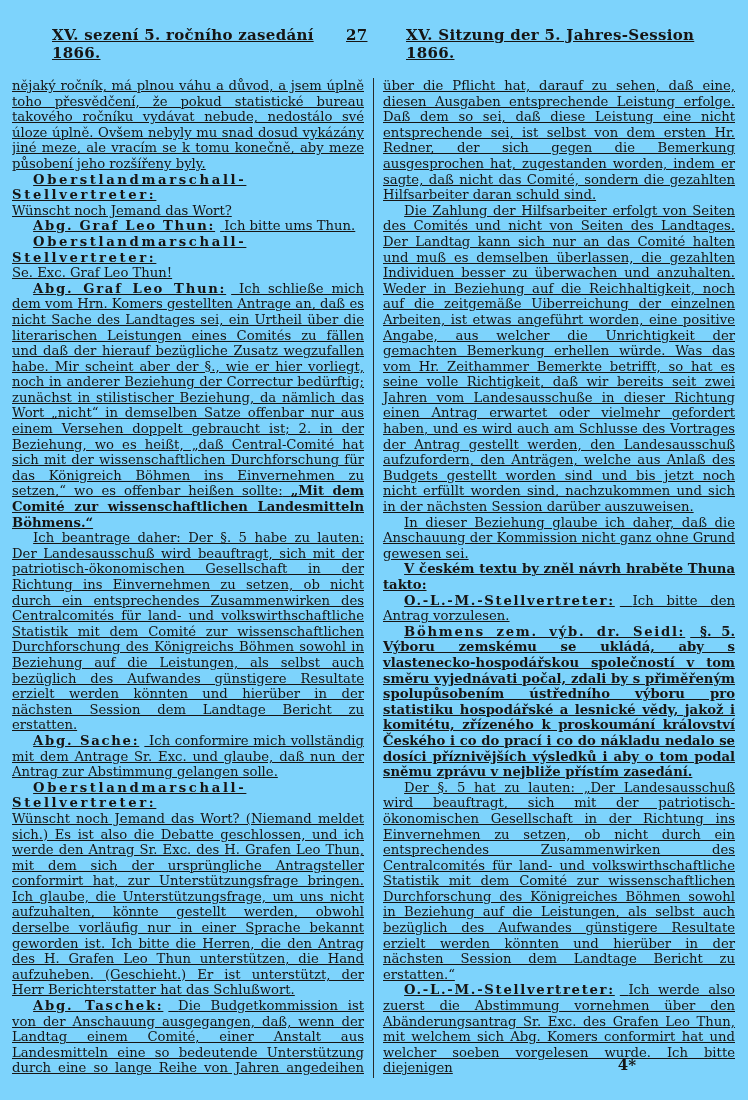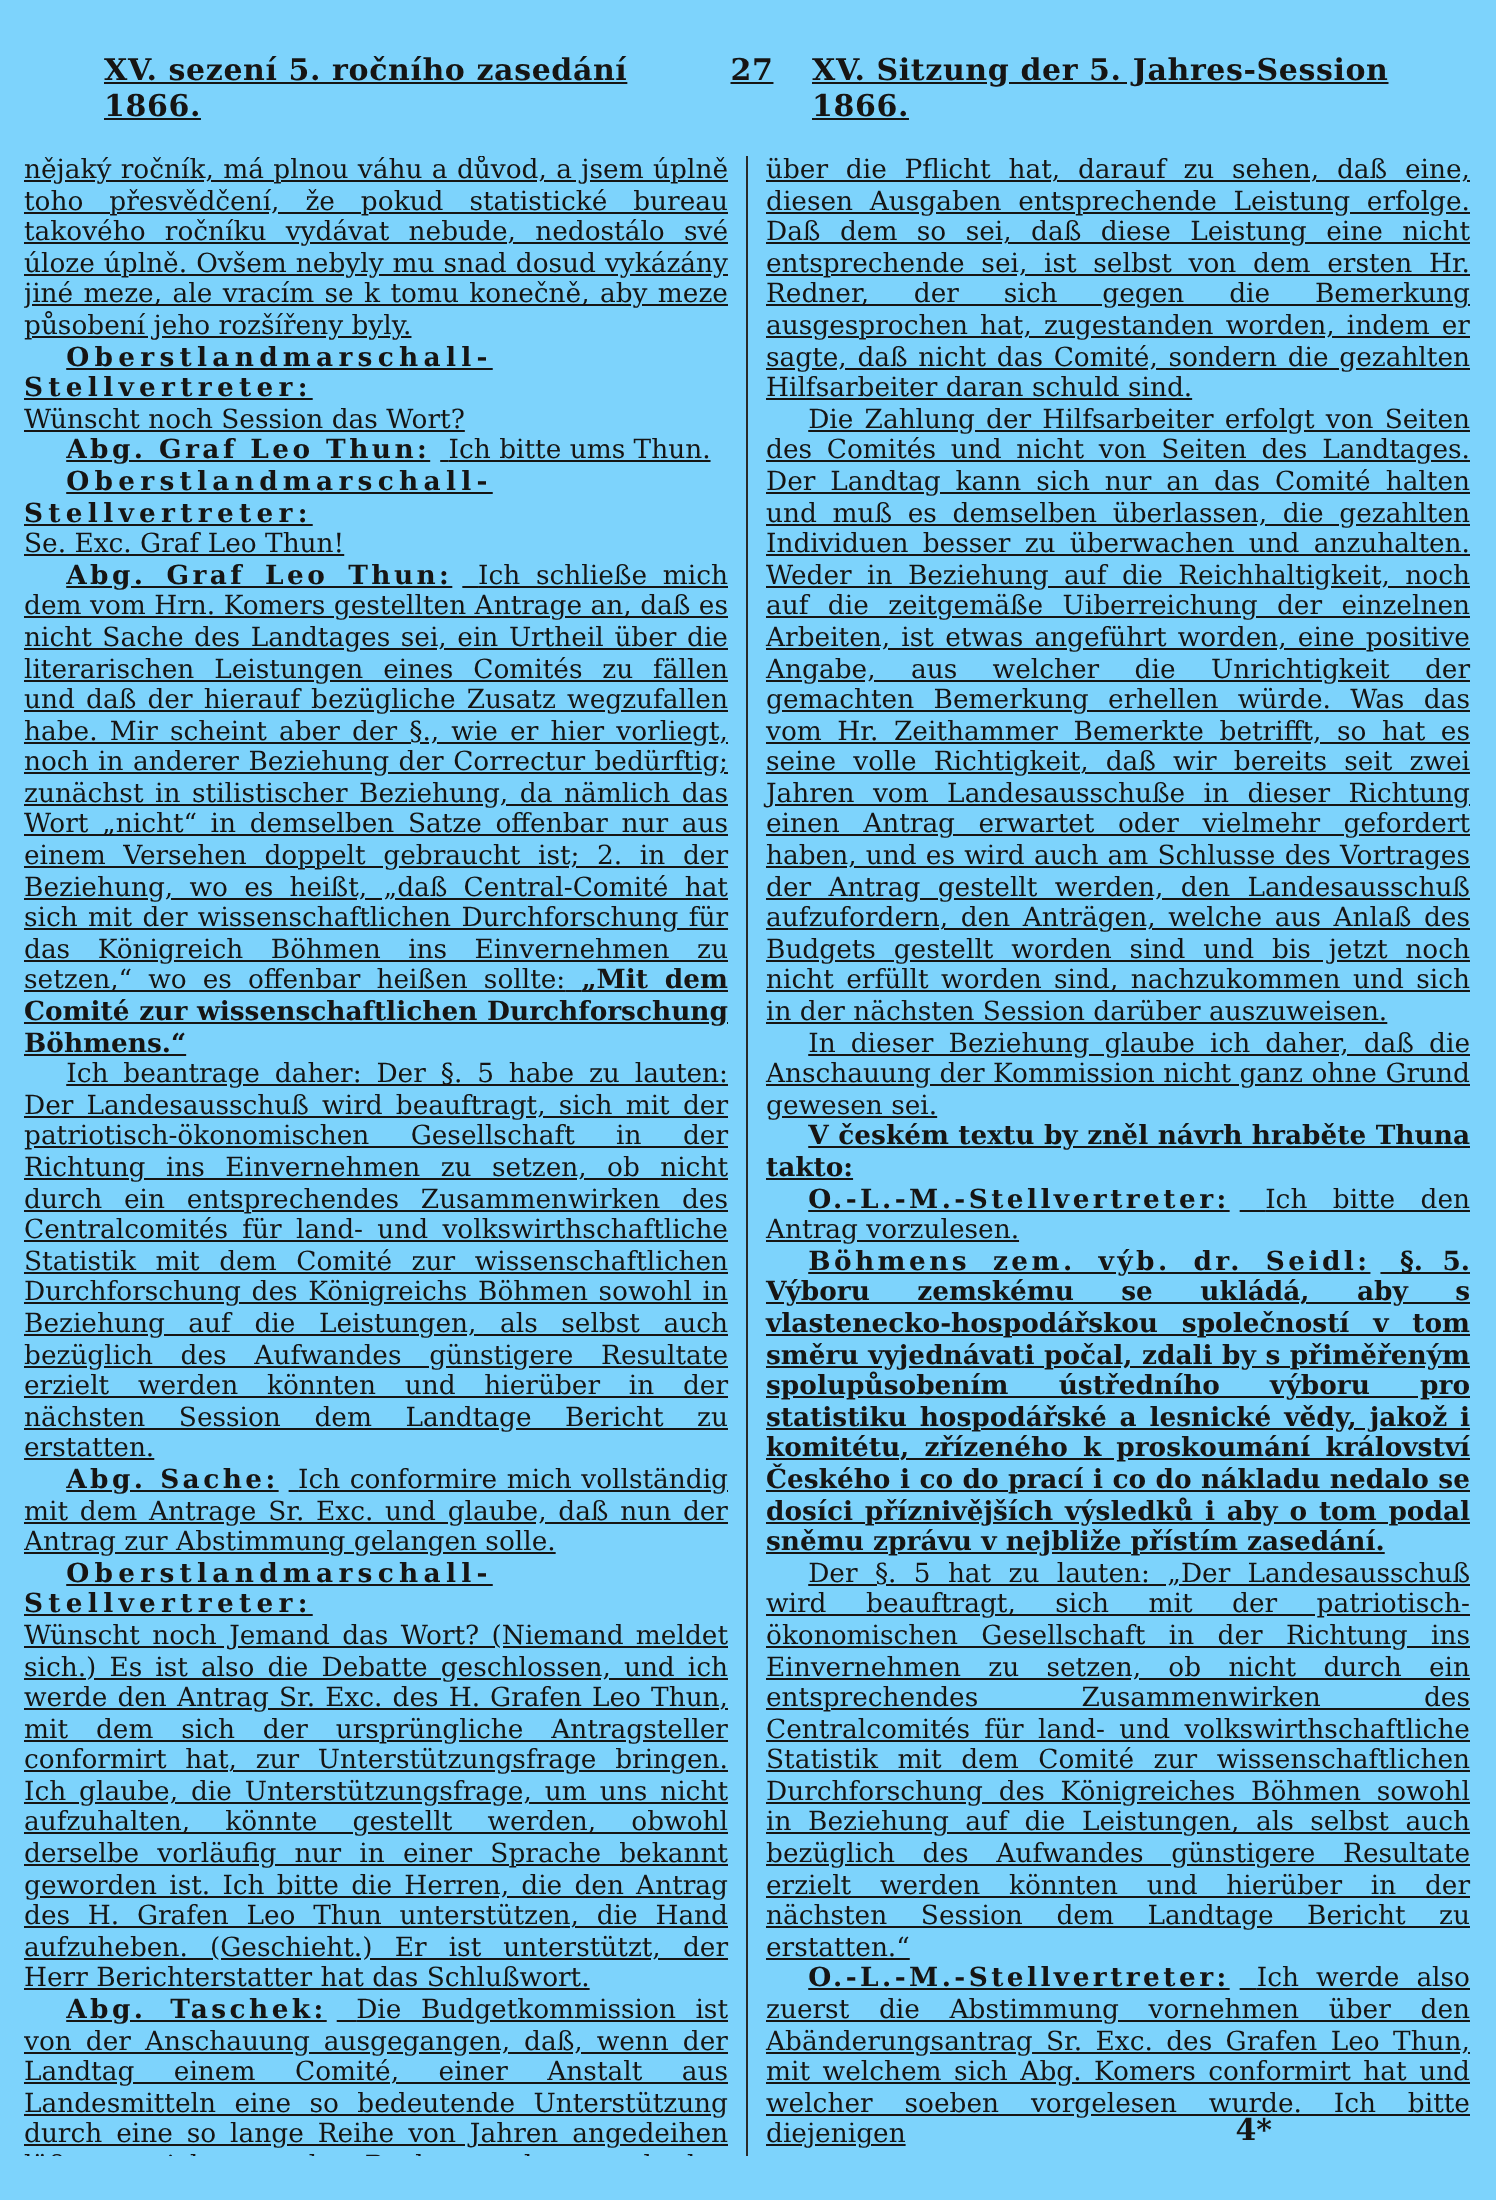--- a/index.html
+++ b/index.html
@@ -15,21 +15,21 @@
   }
   .header{
     display:flex;
     align-items:baseline;
     padding:26px 38px 0 52px;
     font-size:15px;
     font-weight:bold;
     letter-spacing:0.02em;
   }
   .header .h-left{flex:1;text-align:left;}
-  .header .h-num{width:60px;text-align:center;}
+  .header .h-num{width:60px;}
   .header .h-right{flex:1;text-align:left;padding-right:10px;}
   .columns{
     display:flex;
     margin:16px 10px 0 12px;
     height:1000px;
     overflow:hidden;
   }
   .col{
     width:352px;
     font-size:13.2px;
@@ -76,34 +76,34 @@
   </div>
 
   <div class="columns">
 
     <div class="col col-left">
       <p class="par noindent">
         <span>nějaký ročník, má plnou váhu a důvod, a jsem úplně toho přesvědčení, že pokud statistické bureau takového ročníku vydávat nebude, nedostálo své úloze úplně. Ovšem nebyly mu snad dosud vykázány jiné meze, ale vracím se k tomu konečně, aby meze působení jeho rozšířeny byly.</span>
       </p>
       <p class="par headline">
         <span class="speaker">Oberstlandmarschall-Stellvertreter:</span>
-        <span>Wünscht noch Session das Wort?</span>
+        <span>Wünscht noch Jemand das Wort?</span>
       </p>
       <p class="par indent">
         <span class="speaker">Abg. Graf Leo Thun:</span>
         <span>Ich bitte ums Thun.</span>
       </p>
       <p class="par headline">
         <span class="speaker">Oberstlandmarschall-Stellvertreter:</span>
         <span>Se. Exc. Graf Leo Thun!</span>
       </p>
       <p class="par indent">
         <span class="speaker">Abg. Graf Leo Thun:</span>
         <span>Ich schließe mich dem vom Hrn. Komers gestellten Antrage an, daß es nicht Sache des Landtages sei, ein Urtheil über die literarischen Leistungen eines Comités zu fällen und daß der hierauf bezügliche Zusatz wegzufallen habe. Mir scheint aber der §., wie er hier vorliegt, noch in anderer Beziehung der Correctur bedürftig; zunächst in stilistischer Beziehung, da nämlich das Wort „nicht“ in demselben Satze offenbar nur aus einem Versehen doppelt gebraucht ist; 2. in der Beziehung, wo es heißt, „daß Central-Comité hat sich mit der wissenschaftlichen Durchforschung für das Königreich Böhmen ins Einvernehmen zu setzen,“ wo es offenbar heißen sollte:</span>
-        <span class="bold-tail">„Mit dem Comité zur wissenschaftlichen Durchforschung Böhmens.“</span>
+        <span class="bold-tail">„Mit dem Comité zur wissenschaftlichen Landesmitteln Böhmens.“</span>
       </p>
       <p class="par indent">
         <span>Ich beantrage daher: Der §. 5 habe zu lauten: Der Landesausschuß wird beauftragt, sich mit der patriotisch-ökonomischen Gesellschaft in der Richtung ins Einvernehmen zu setzen, ob nicht durch ein entsprechendes Zusammenwirken des Centralcomités für land- und volkswirthschaftliche Statistik mit dem Comité zur wissenschaftlichen Durchforschung des Königreichs Böhmen sowohl in Beziehung auf die Leistungen, als selbst auch bezüglich des Aufwandes günstigere Resultate erzielt werden könnten und hierüber in der nächsten Session dem Landtage Bericht zu erstatten.</span>
       </p>
       <p class="par indent">
         <span class="speaker">Abg. Sache:</span>
         <span>Ich conformire mich vollständig mit dem Antrage Sr. Exc. und glaube, daß nun der Antrag zur Abstimmung gelangen solle.</span>
       </p>
       <p class="par headline">
         <span class="speaker">Oberstlandmarschall-Stellvertreter:</span>

